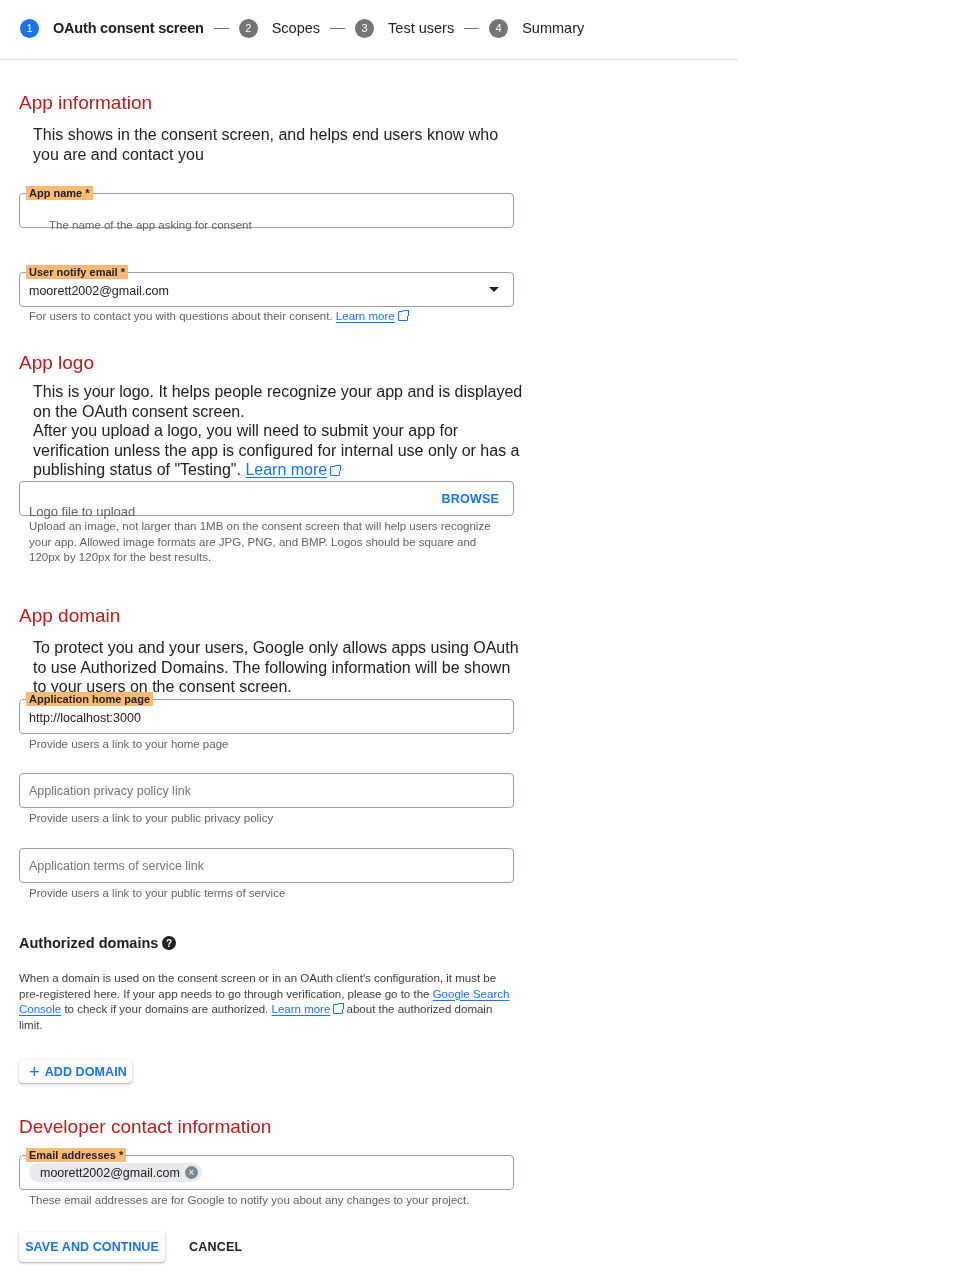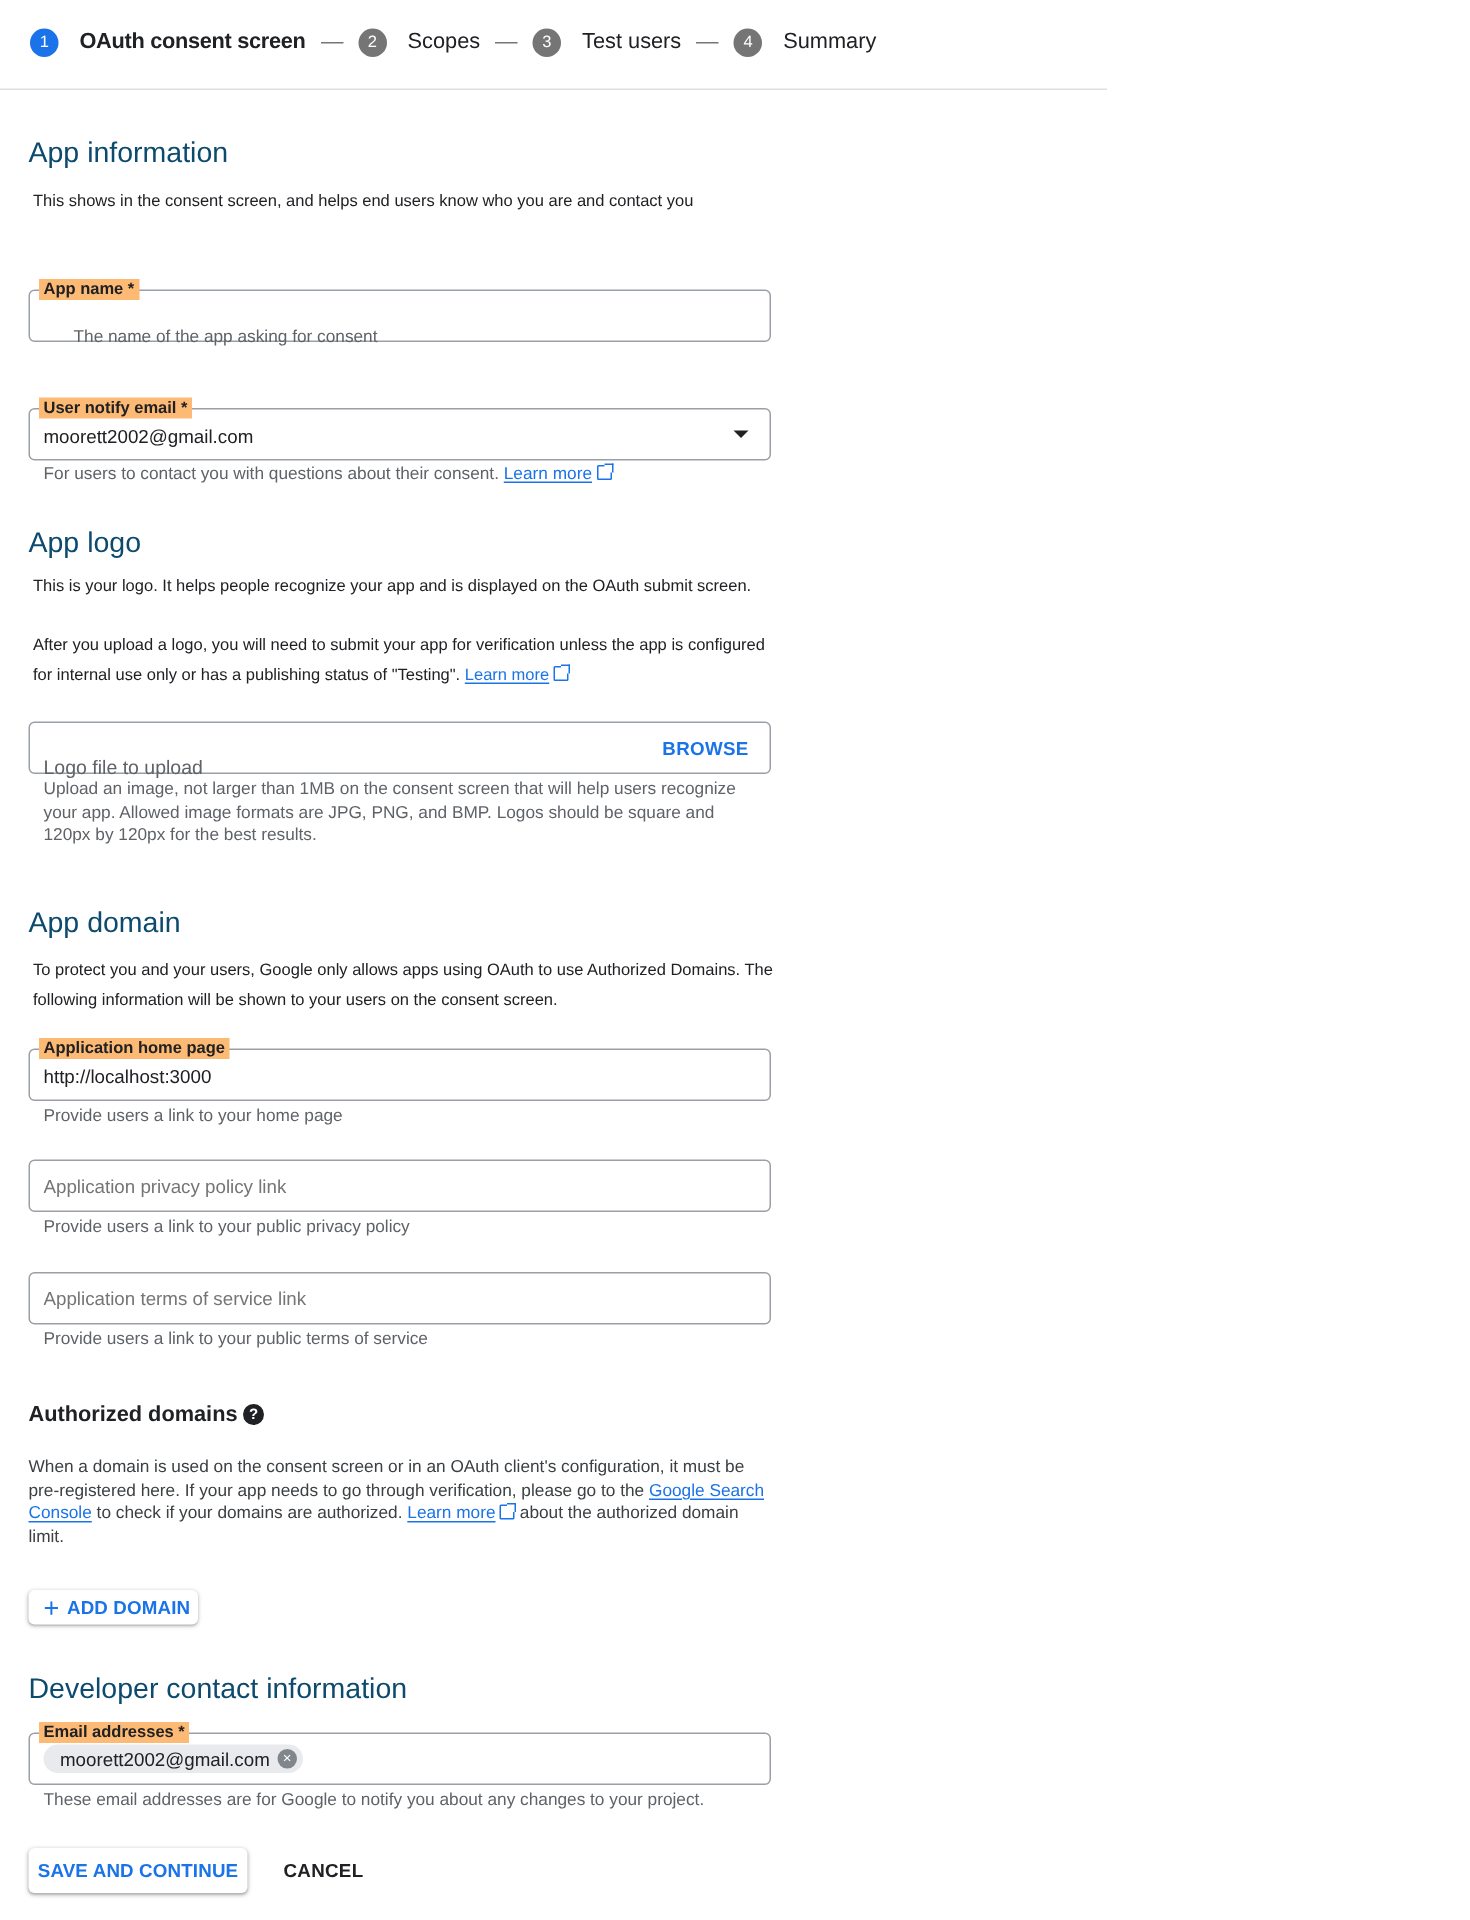--- a/index.html
+++ b/index.html
@@ -11,23 +11,23 @@
     .step { display: flex; align-items: center; cursor: pointer; }
     .step-num { width: 19px; height: 19px; border-radius: 50%; background: #757575; color: #fff; font-size: 11px;
                 display: flex; align-items: center; justify-content: center; margin-right: 14px; }
     .step.active .step-num { background: #1a73e8; }
     .step-label { font-size: 14.5px; color: #202124; }
     .step.active .step-label { font-weight: bold; letter-spacing: -0.2px; }
     .step-sep { width: 15px; height: 1px; background: #757575; margin: 0 10px; }
     .header-divider { position: absolute; left: 0; top: 59px; width: 738px; height: 1px; background: #e0e0e0; }
 
     
-    .h2 { position: absolute; left: 19px; font-size: 19px; color: #0c4a6e; font-weight: normal; }
+    .h2 { position: absolute; left: 19px; font-size: 19px; color: #b91c1c; font-weight: normal; }
     .h3 { position: absolute; left: 19px; font-size: 14.5px; font-weight: bold; color: #202124; }
-    .para { position: absolute; left: 22px; width: 495px; font-size: 11px; line-height: 19.5px; color: #202124; }
+    .para { position: absolute; left: 33px; width: 495px; font-size: 16px; line-height: 19.5px; color: #202124; }
     .para-small { position: absolute; left: 19px; width: 495px; font-size: 11.5px; line-height: 15.5px; color: #3c4043; }
     .hint { position: absolute; left: 29px; width: 480px; font-size: 11.5px; line-height: 15.5px; color: #5f6368; }
     .link { color: #1a73e8; text-decoration: underline; text-underline-offset: 2px; cursor: pointer; }
     .ext { display: inline-block; width: 10px; height: 10px; border: 1.3px solid #1a73e8; border-radius: 1px;
            position: relative; margin-left: 3px; vertical-align: -1px; }
     .ext::after { content: ""; position: absolute; right: -2px; top: -2px; width: 5px; height: 5px;
                   border-top: 1.3px solid #1a73e8; border-right: 1.3px solid #1a73e8; background: #fff; }
 
     
     .field { position: absolute; left: 19px; width: 495px; height: 35px; border: 1px solid #9aa0a6; border-radius: 4px; background: #fff; }
@@ -90,21 +90,21 @@
   <span class="field-label">User notify email *</span>
   <span class="field-value">moorett2002@gmail.com</span>
   <span class="dropdown-arrow"></span>
 </div>
 <p class="hint" style="top:309px;">
   <span>For users to contact you with questions about their consent.</span>
   <span class="link">Learn more</span><span class="ext"></span>
 </p>
 
 <h2 class="h2" style="top:352px;">App logo</h2>
-<p class="para" style="top:382px;">This is your logo. It helps people recognize your app and is displayed on the OAuth submit screen.</p>
+<p class="para" style="top:382px;">This is your logo. It helps people recognize your app and is displayed on the OAuth consent screen.</p>
 <p class="para" style="top:421px;">
   <span>After you upload a logo, you will need to submit your app for verification unless the app is configured for internal use only or has a publishing status of "Testing".</span>
   <span class="link">Learn more</span><span class="ext"></span>
 </p>
 
 <div class="field" style="top:481px;">
   <span class="field-placeholder">Logo file to upload</span>
   <span class="browse">BROWSE</span>
 </div>
 <p class="hint" style="top:519px;">Upload an image, not larger than 1MB on the consent screen that will help users recognize your app. Allowed image formats are JPG, PNG, and BMP. Logos should be square and 120px by 120px for the best results.</p>

